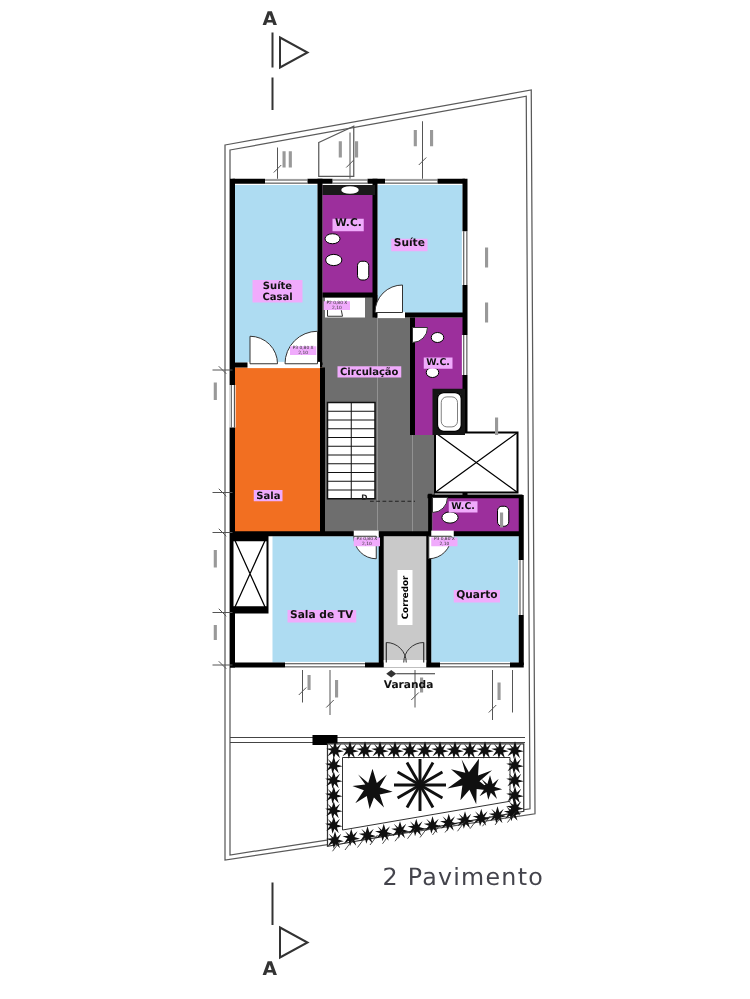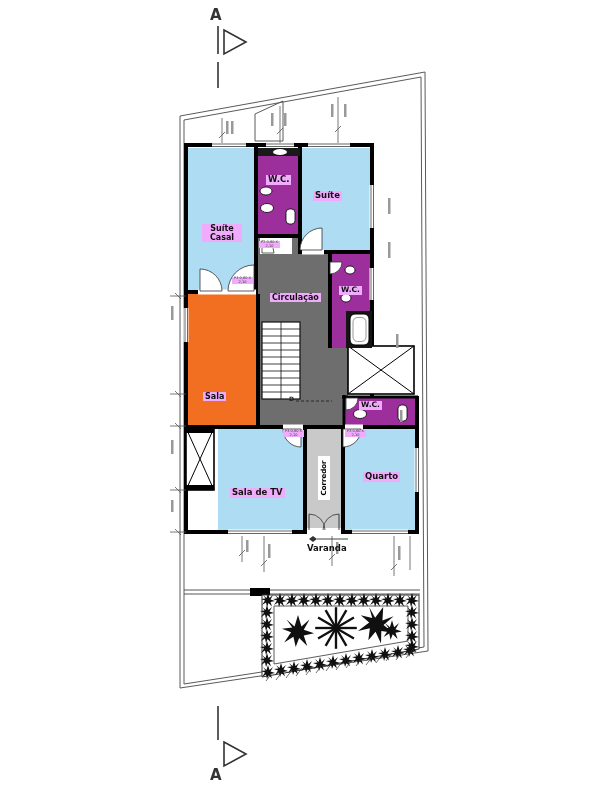--- a/index.html
+++ b/index.html
@@ -299,14 +299,15 @@
 <div class="lbl r85 noBg" style="left:305px;top:544px;">Varanda</div>
 
 <div class="dlbl" style="left:289px;top:395px;">D</div>
 
 <div class="lbl tiny wrap" style="left:232px;top:277px;width:17px;">P3 0,80 X 2,10</div>
 <div class="lbl tiny wrap" style="left:259px;top:241px;width:17px;">P2 0,80 X 2,10</div>
 <div class="lbl tiny wrap" style="left:283px;top:430px;width:17px;">P3 0,80 X 2,10</div>
 <div class="lbl tiny wrap" style="left:345px;top:430px;width:17px;">P3 0,80 X 2,10</div>
 
 
+<div class="planTitle" style="left:306px;top:691px;">2 Pavimento</div>
 
 </div>
 
 </body></html>

